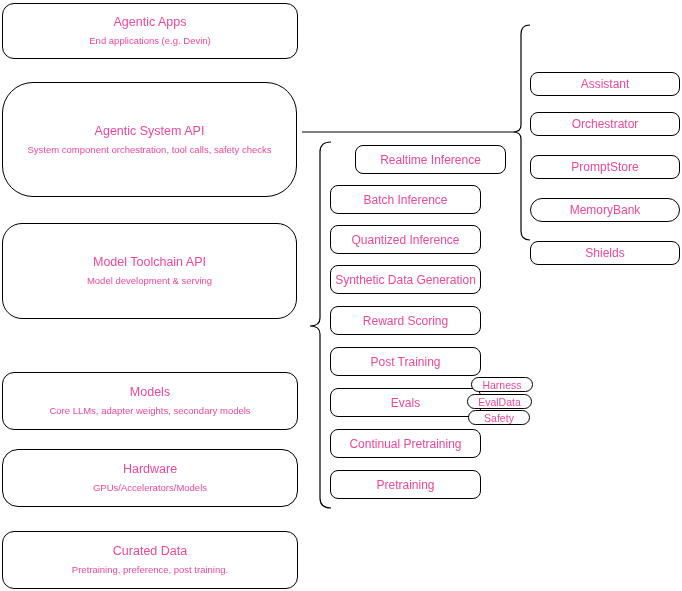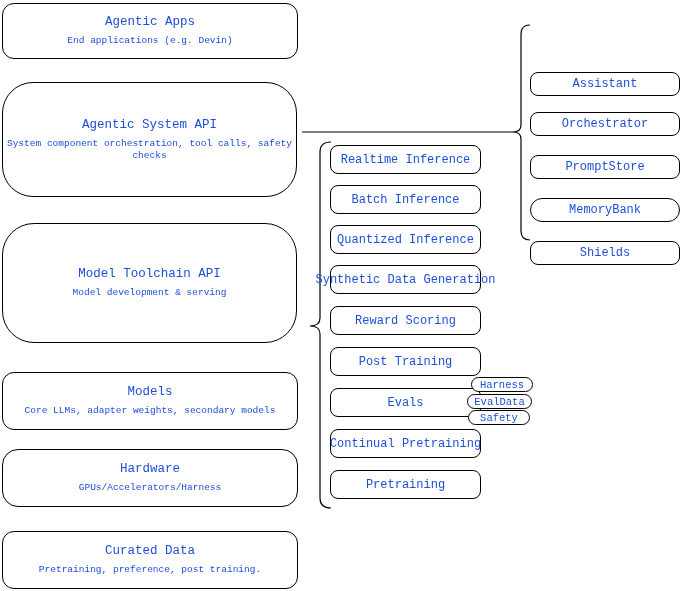--- a/index.html
+++ b/index.html
@@ -1,22 +1,22 @@
 <!DOCTYPE html>
 <html><head>
 <meta charset="utf-8">
 <style>
   html, body { margin: 0; padding: 0; background: #ffffff; }
   #canvas {
     position: relative;
     width: 682px;
     height: 591px;
     background: #ffffff;
-    font-family: Liberation Mono, monospace;
-    color: #1d4ed8;
+    font-family: Liberation Sans, sans-serif;
+    color: #ec4899;
     overflow: hidden;
   }
   #connectors {
     position: absolute;
     left: 0; top: 0;
     width: 682px; height: 591px;
   }
   .box {
     position: absolute;
     box-sizing: border-box;
@@ -51,27 +51,27 @@
     display: flex;
     align-items: center;
     justify-content: center;
     font-size: 10.5px;
     white-space: nowrap;
     z-index: 3;
   }
   
   #box-agentic-apps       { left: 2px; top: 3px;   width: 296px; height: 56px;  border-radius: 12px; }
   #box-agentic-system-api { left: 2px; top: 82px;  width: 295px; height: 115px; border-radius: 31px; }
-  #box-model-toolchain-api{ left: 2px; top: 223px; width: 295px; height: 120px; border-radius: 32px; }
+  #box-model-toolchain-api{ left: 2px; top: 223px; width: 295px; height: 96px; border-radius: 20px; }
   #box-models             { left: 2px; top: 372px; width: 296px; height: 58px;  border-radius: 12px; }
   #box-hardware           { left: 2px; top: 449px; width: 296px; height: 58px;  border-radius: 16px; }
   #box-curated-data       { left: 2px; top: 531px; width: 296px; height: 58px;  border-radius: 12px; }
   
   .mid { left: 330px; width: 151px; height: 29px; }
-  #mid-0 { top: 145px; } #mid-1 { top: 185px; } #mid-2 { top: 225px; }
+  #mid-0 { top: 145px; margin-left: 25px; } #mid-1 { top: 185px; } #mid-2 { top: 225px; }
   #mid-3 { top: 265px; } #mid-4 { top: 306px; } #mid-5 { top: 347px; }
   #mid-6 { top: 388px; } #mid-7 { top: 429px; } #mid-8 { top: 470px; }
   
   #pill-harness  { left: 471px; top: 377px; width: 62px; height: 15px; }
   #pill-evaldata { left: 467px; top: 394px; width: 65px; height: 15px; }
   #pill-safety   { left: 468px; top: 410px; width: 62px; height: 15px; }
   
   .right { left: 530px; width: 150px; height: 24px; margin-top: 36px; }
   #right-0 { top: 36px; }  #right-1 { top: 76px; }  #right-2 { top: 119px; }
   #right-3 { top: 162px; border-radius: 15px; } #right-4 { top: 205px; }
@@ -102,21 +102,21 @@
     <div class="subtitle">Model development &amp; serving</div>
   </div>
 
   <div class="box" id="box-models">
     <div class="title">Models</div>
     <div class="subtitle">Core LLMs, adapter weights, secondary models</div>
   </div>
 
   <div class="box" id="box-hardware">
     <div class="title">Hardware</div>
-    <div class="subtitle">GPUs/Accelerators/Harness</div>
+    <div class="subtitle">GPUs/Accelerators/Models</div>
   </div>
 
   <div class="box" id="box-curated-data">
     <div class="title">Curated Data</div>
     <div class="subtitle">Pretraining, preference, post training.</div>
   </div>
 
   <div class="item-box mid" id="mid-0">Realtime Inference</div>
   <div class="item-box mid" id="mid-1">Batch Inference</div>
   <div class="item-box mid" id="mid-2">Quantized Inference</div>

